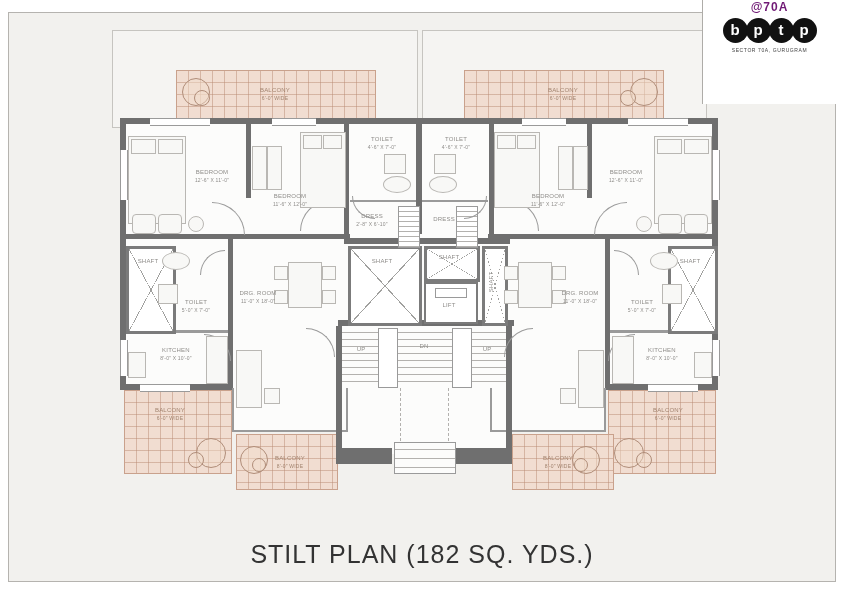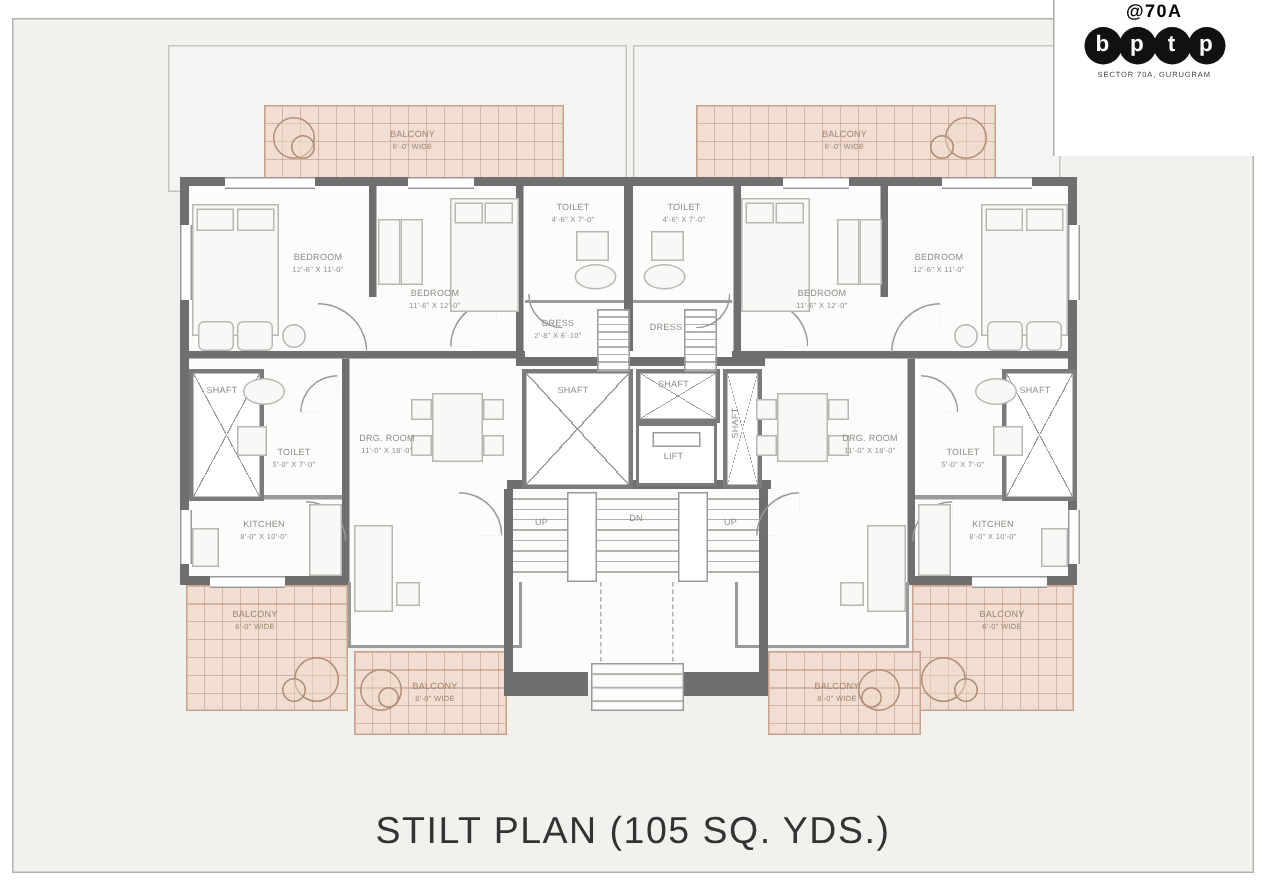--- a/index.html
+++ b/index.html
@@ -32,21 +32,21 @@
   .dash{position:absolute;border-left:1px dashed #b3b1ae}
   .rlbl{position:absolute;transform:translate(-50%,-50%);text-align:center;color:#8f8d8a;line-height:1.25;white-space:nowrap;letter-spacing:.2px}
   .rlbl .nm{font-size:6px}
   .rlbl .dm{font-size:5px}
   .rlbl.pink{color:#a2836e}
   .tiny{font-size:4px}
   .rot{transform:translate(-50%,-50%) rotate(-90deg)}
   .title{position:absolute;left:0;right:0;top:540px;text-align:center;font-size:25px;letter-spacing:1px;color:#333}
   .logo{position:absolute;right:8px;top:0;width:133px;height:104px;background:#fff;border-left:1px solid #aeaca8;text-align:center}
   .logo .l1{font-size:14px;font-weight:bold;letter-spacing:2px;color:#1a1a1a;margin-top:8px}
-  .logo .l2{font-size:12px;font-weight:bold;letter-spacing:1px;color:#000000}
+  .logo .l2{font-size:12px;font-weight:bold;letter-spacing:1px;color:#701a75}
   .logo .circles{display:flex;justify-content:center;margin-top:4px}
   .logo .c{width:25px;height:25px;border-radius:50%;background:#111;color:#fff;font-weight:bold;font-size:15px;line-height:24px;margin:0 -1px;text-align:center}
   .logo .sub{font-size:5px;letter-spacing:.6px;color:#444;margin-top:4px}
 </style>
 </head>
 <body>
 
 <div class="frame"></div>
 
 <div class="terrace" style="left:112px;top:30px;width:304px;height:96px"></div>
@@ -313,13 +313,13 @@
   <div class="l2">@70A</div>
   <div class="circles">
     <div class="c">b</div>
     <div class="c">p</div>
     <div class="c">t</div>
     <div class="c">p</div>
   </div>
   <div class="sub">SECTOR 70A, GURUGRAM</div>
 </div>
 
-<div class="title">STILT PLAN (105 SQ. YDS.)</div>
+<div class="title">STILT PLAN (182 SQ. YDS.)</div>
 
 </body></html>

